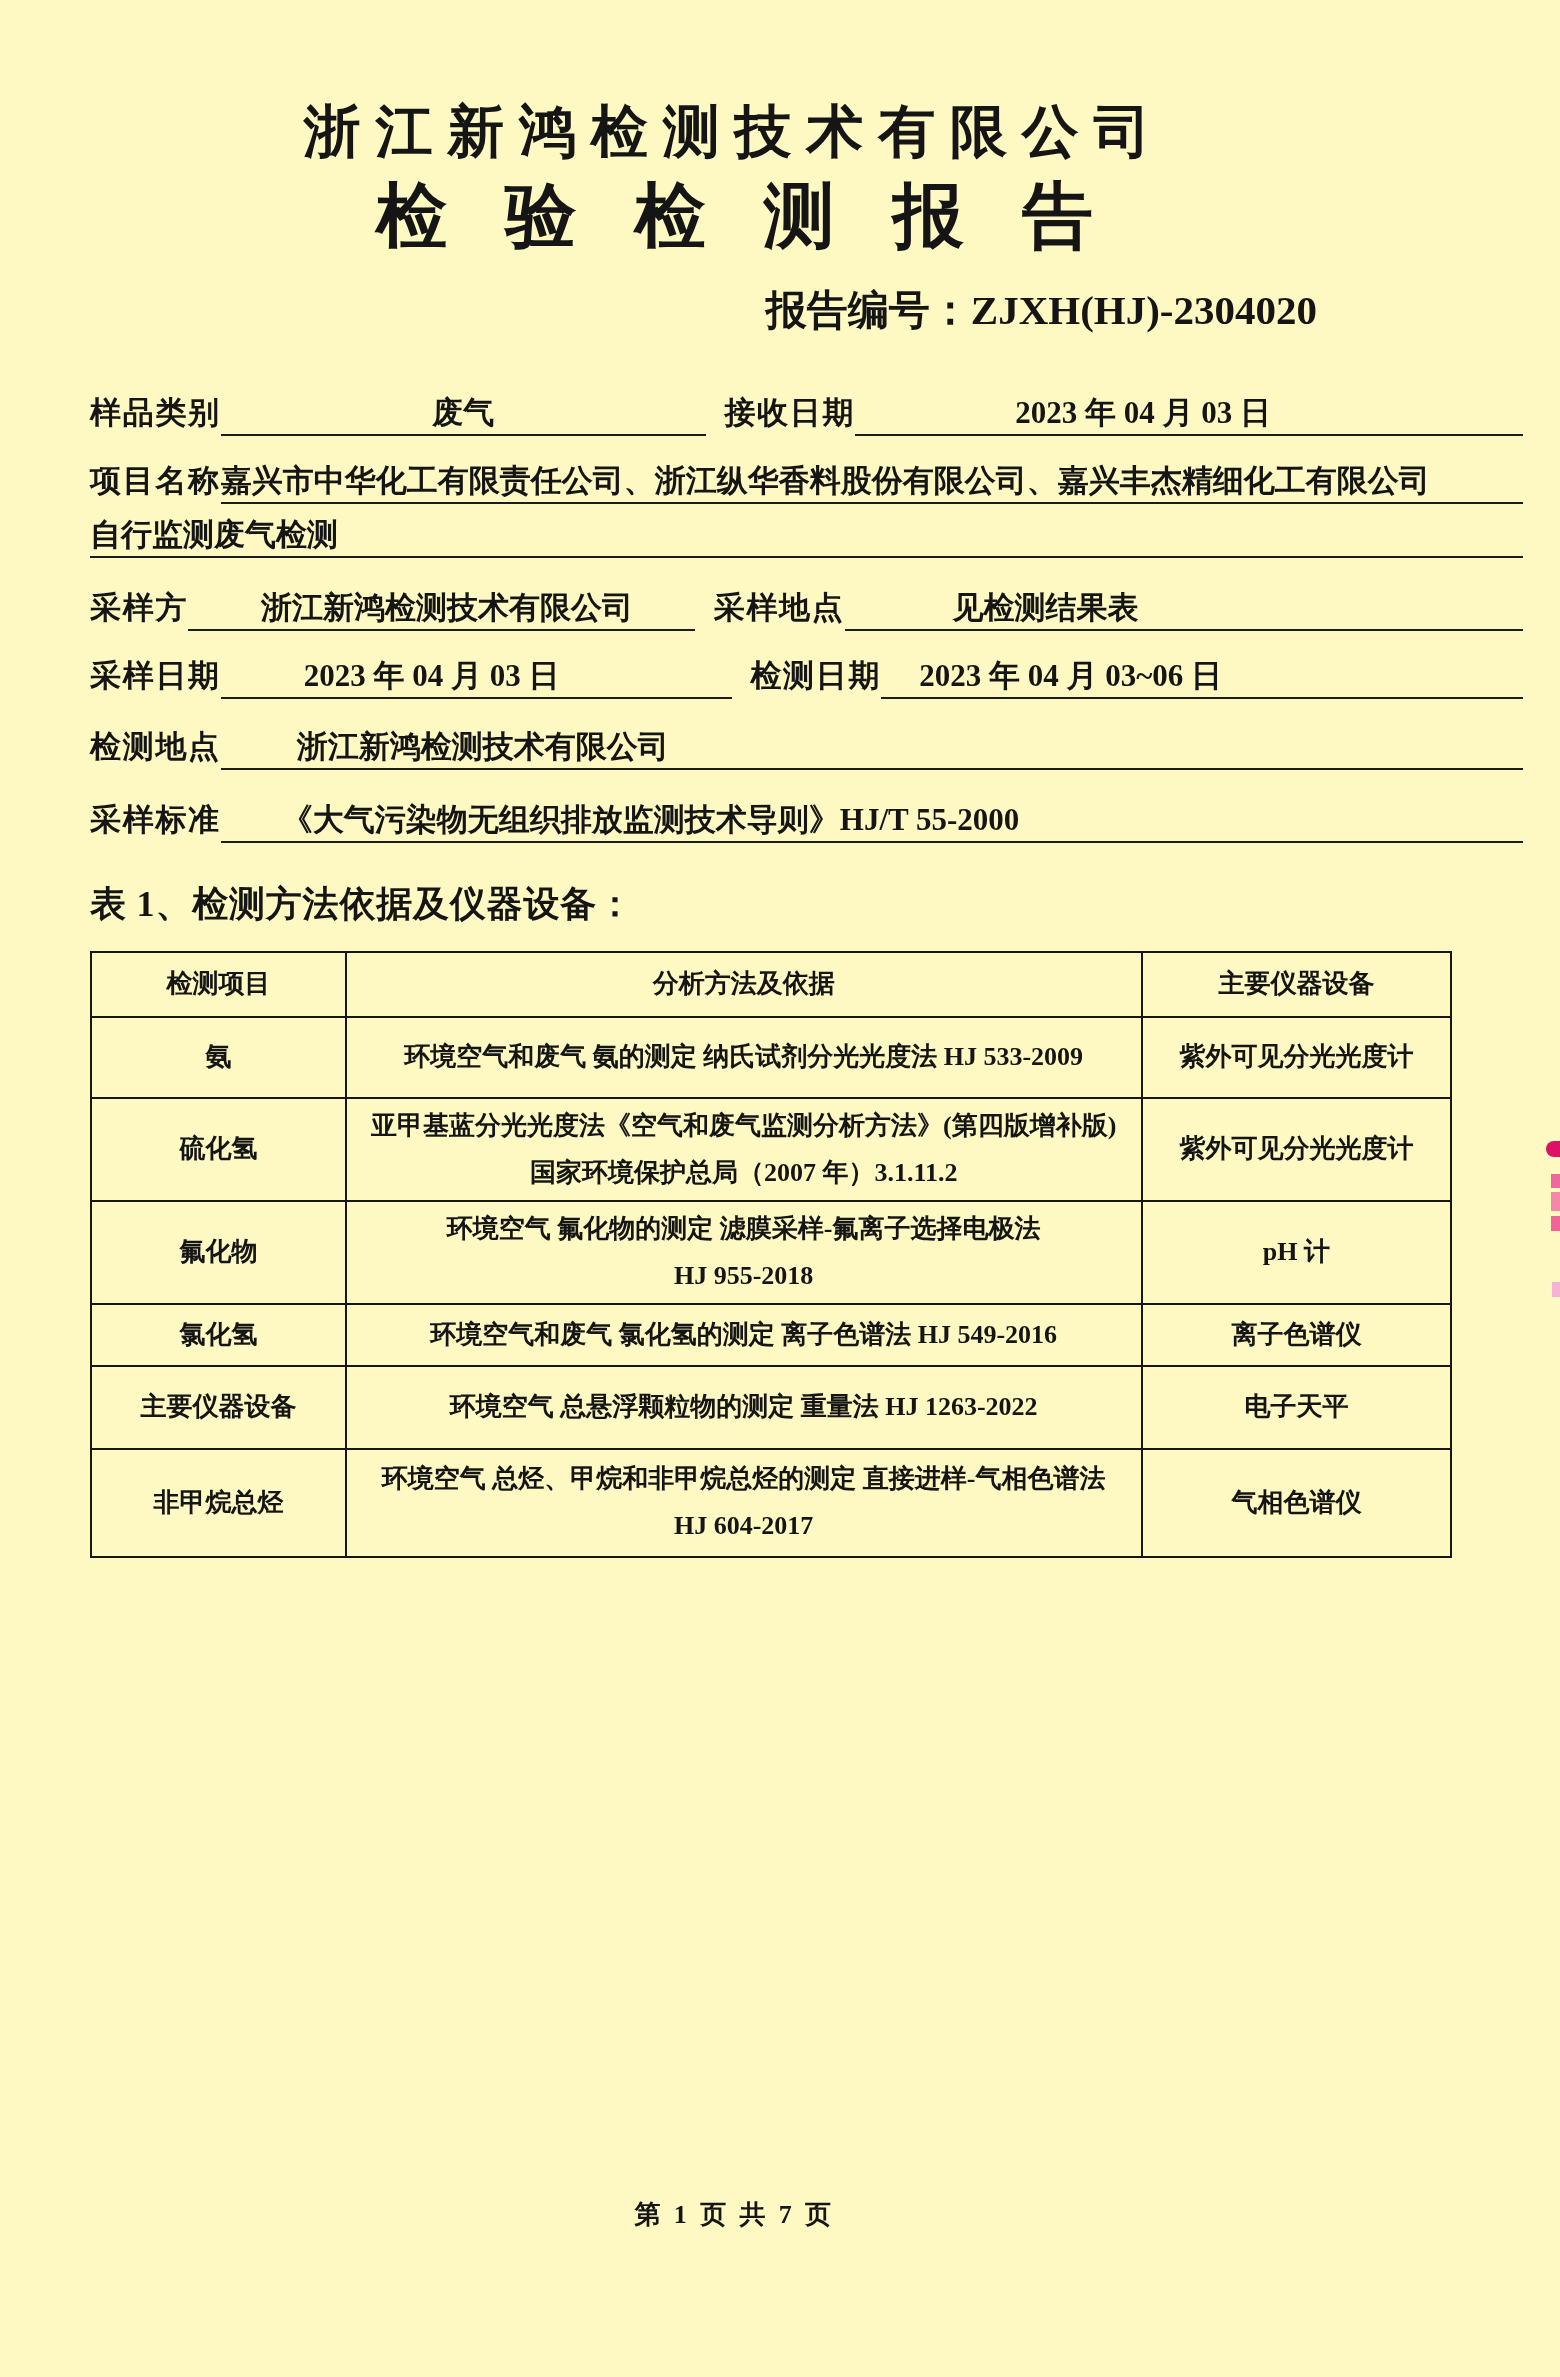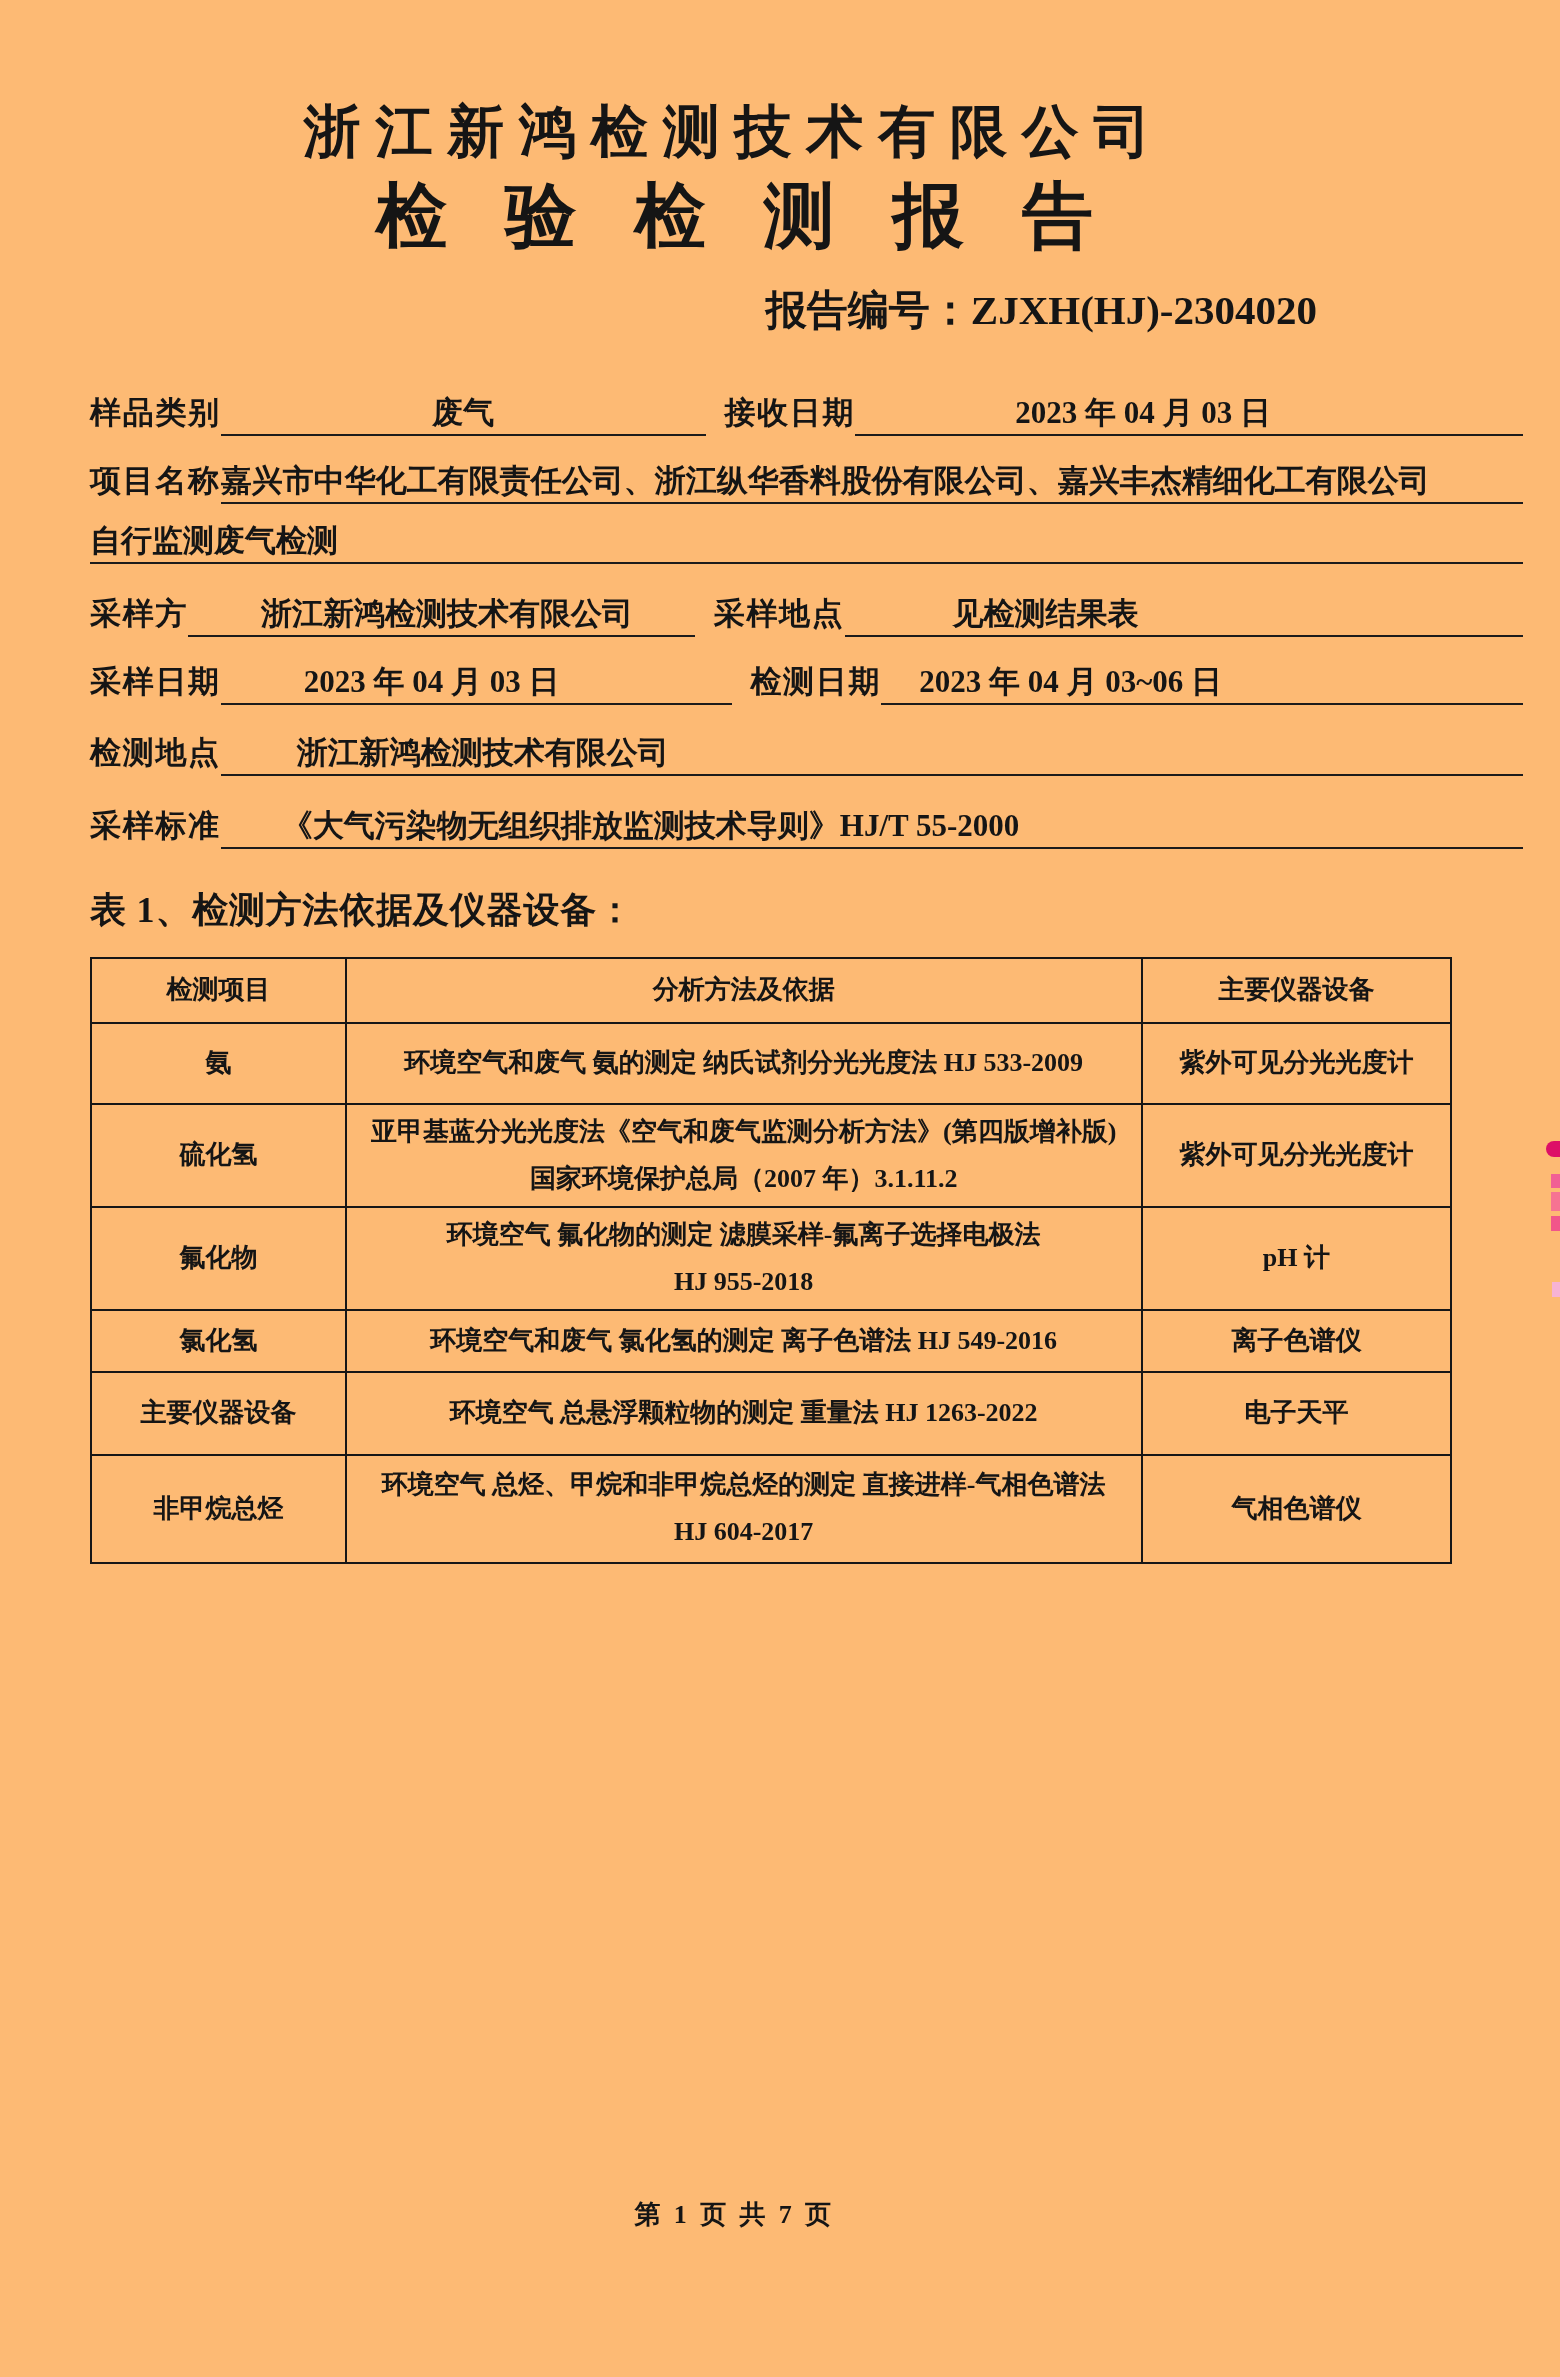--- a/index.html
+++ b/index.html
@@ -1,20 +1,20 @@
 <!DOCTYPE html>
 <html style="font-size:13.5px"><head>
 <meta charset="utf-8">
 <style>
   html,body { margin:0; padding:0; background:#e8e8e8; }
   .page {
     position:relative;
     width:1560px; height:2377px;
     margin:0 auto;
-    background:#fdba74;
+    background:#fef9c3;
     font-family:"Liberation Serif","DejaVu Serif",serif;
     color:#151515;
     overflow:hidden;
     box-sizing:border-box;
     padding:100px 37px 0 90px;
   }
   
   .hdr { transform:translateX(-72px); }
   .company-title {
     margin:0; text-align:center;
@@ -29,21 +29,21 @@
   .report-no {
     margin-top:29px; text-align:right; padding-right:206px;
     font-size:41px; font-weight:700;
   }
   
   .form { margin-top:54px; font-size:31px; font-weight:700; }
   .frow { display:flex; align-items:flex-start; height:46px; }
   .flabel { white-space:nowrap; flex:0 0 auto; letter-spacing:1.7px; }
   .u { border-bottom:2.5px solid #1c1c1c; white-space:nowrap; overflow:visible; box-sizing:border-box; }
   .grow { flex:1 1 auto; }
-  .mt26{margin-top:22px}.mt14{margin-top:14px}.mt32{margin-top:27px}.mt30{margin-top:25px}
+  .mt26{margin-top:22px}.mt14{margin-top:8px}.mt32{margin-top:27px}.mt30{margin-top:25px}
   .w575 { flex:0 0 485px; text-align:center; }
   .w638 { flex:0 0 507px; padding-left:73px; }
   .w605 { flex:0 0 511px; padding-left:83px; }
   .pl190{padding-left:160px}.pl95{padding-left:80px}.pl130{padding-left:108px}
   .pl45{padding-left:38px}.pl90{padding-left:76px}.pl72{padding-left:61px}
   .lblgap{margin-left:18.6px}
   
   .table-caption { margin-top:35px; font-size:36px; font-weight:700; letter-spacing:0.8px; }
   table.t1 { margin-top:22px; border-collapse:collapse; width:1304px; table-layout:fixed; }
   .t1 th, .t1 td {

